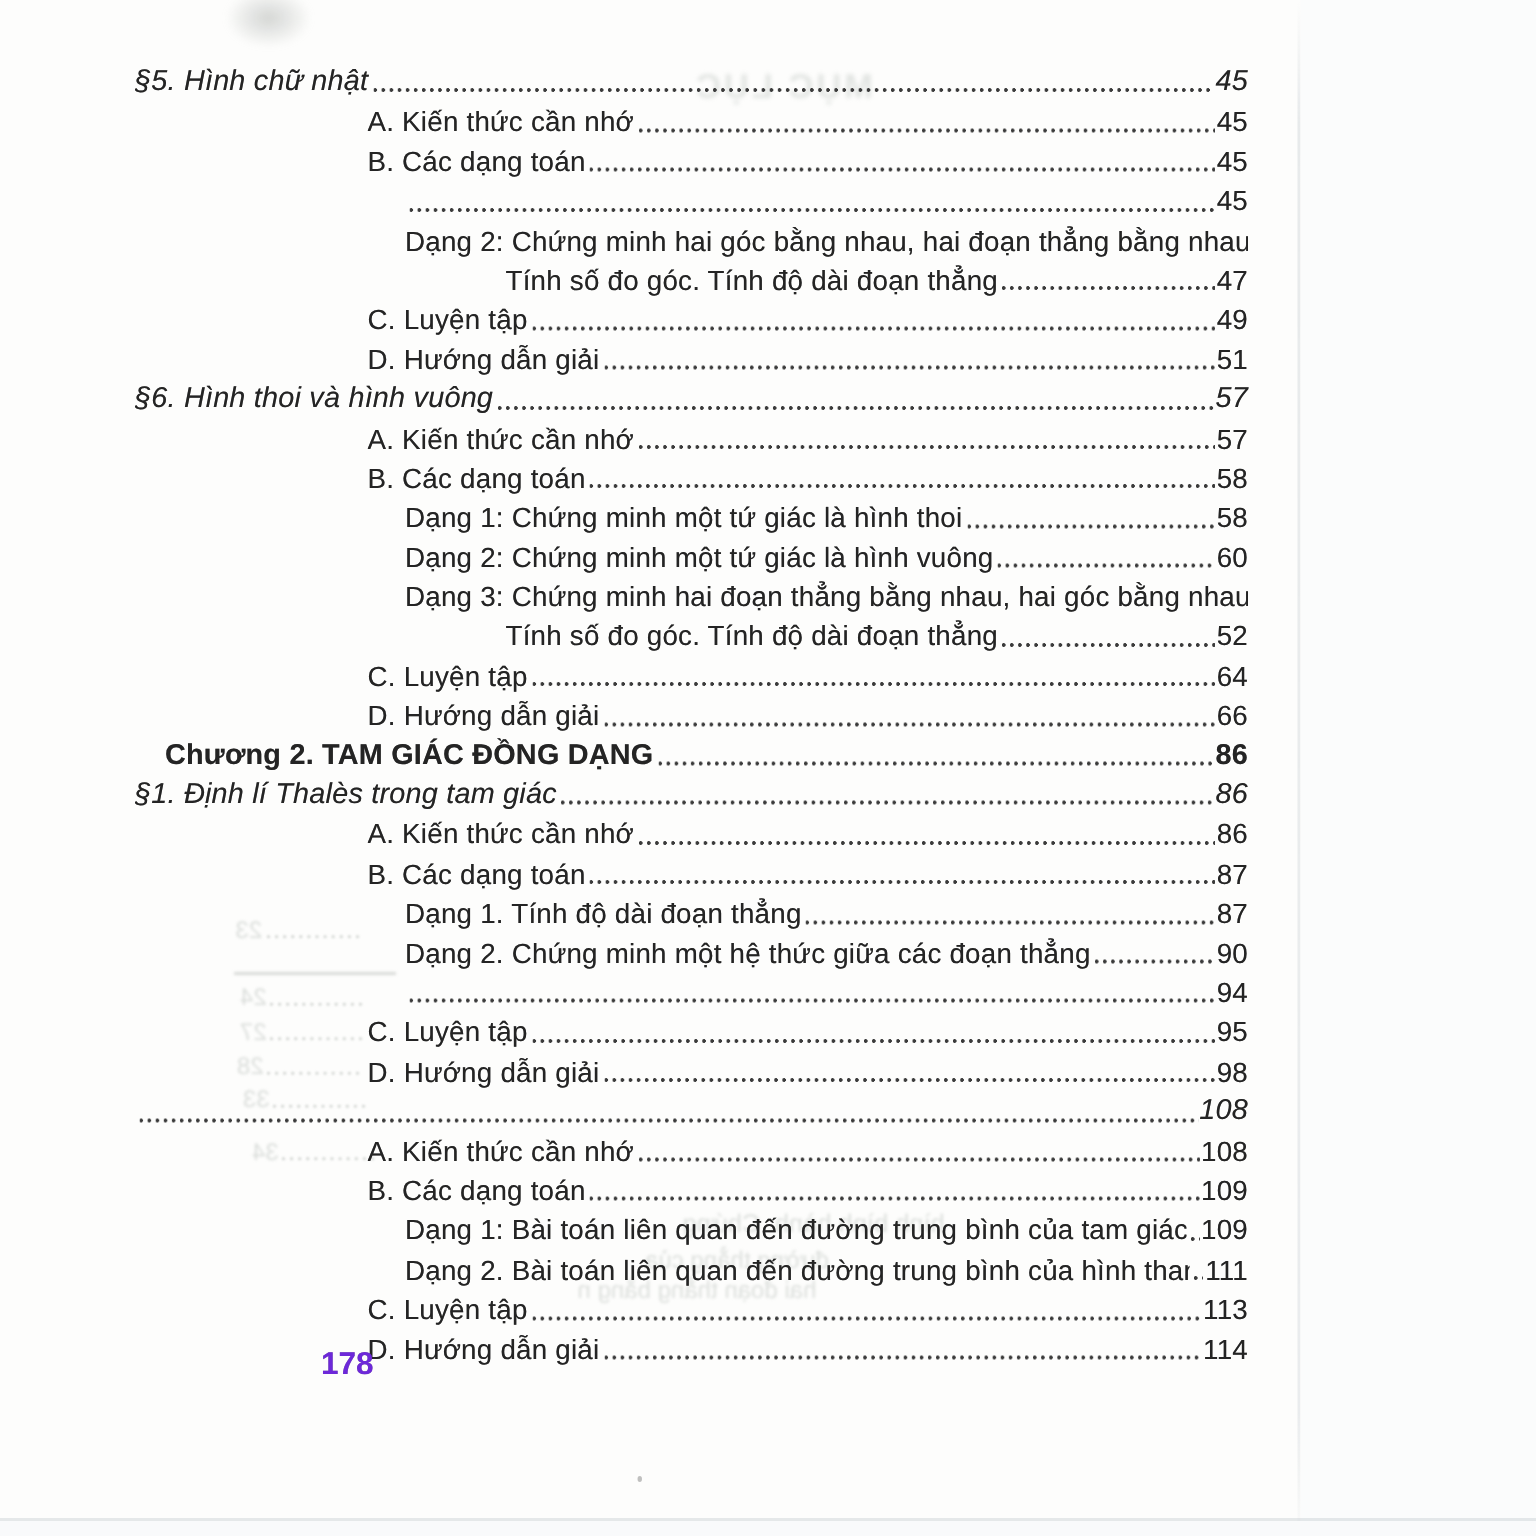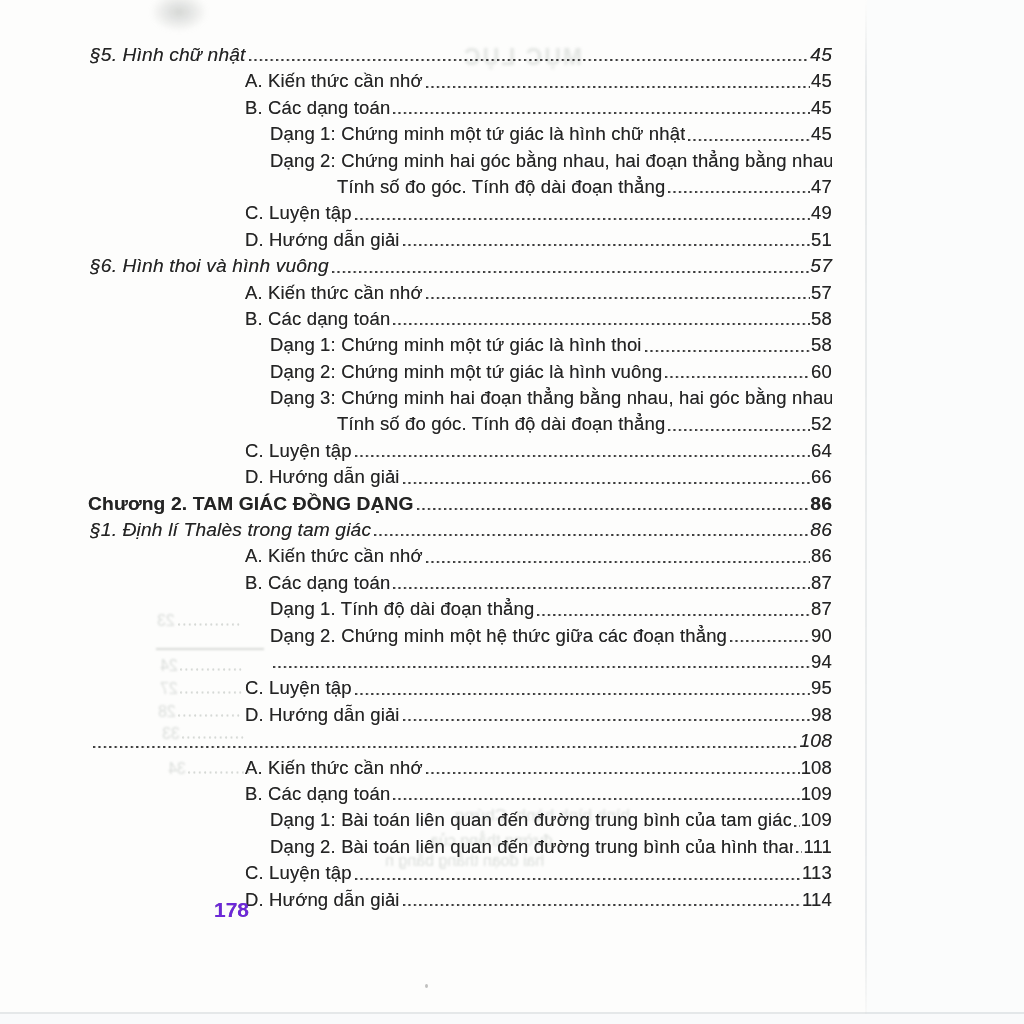--- a/index.html
+++ b/index.html
@@ -51,21 +51,21 @@
   }
   .row .txt { flex:0 1 auto; overflow:hidden; }
   .row .dots {
     flex:1 1 0; min-width:6px; height:4px;
     align-self:flex-end; margin:0 1px 6px 3px;
     background-image:radial-gradient(circle at 1.1px 2px, #3b3b3b 1.05px, rgba(0,0,0,0) 1.45px);
     background-size:5.4px 4px; background-repeat:repeat-x;
   }
   .row .pg { flex:0 0 auto; }
   .lv-section { padding-left:90px; font-style:italic; font-size:19.2px; }
-  .lv-chapter { padding-left:88px; font-weight:bold; font-size:19.2px; }
+  .lv-chapter { padding-left:110px; font-weight:bold; font-size:19.2px; }
   .lv-sub     { padding-left:245px;justify-content:flex-end; }
   .lv-dang    { padding-left:270px; }
   .lv-cont    { padding-left:337px;justify-content:space-between; }
 
   .folio {
     position:absolute; left:214px; top:898px;
     font-size:21px; font-weight:bold; color:#6d28d9;
     text-shadow:0 0 .4px rgba(45,45,45,.5);
   }
   .speck {
@@ -141,21 +141,20 @@
       <span class="txt">A. Kiến thức cần nhớ</span>
       <span class="dots"></span>
       <span class="pg">45</span>
     </div>
     <div class="row lv-sub">
       <span class="txt">B. Các dạng toán</span>
       <span class="dots"></span>
       <span class="pg">45</span>
     </div>
     <div class="row lv-dang">
-      <span class="txt">Dạng 1: Chứng minh một tứ giác là hình chữ nhật</span>
       <span class="dots"></span>
       <span class="pg">45</span>
     </div>
     <div class="row lv-dang">
       <span class="txt">Dạng 2: Chứng minh hai góc bằng nhau, hai đoạn thẳng bằng nhau.</span>
     </div>
     <div class="row lv-cont">
       <span class="txt">Tính số đo góc. Tính độ dài đoạn thẳng</span>
       <span class="dots"></span>
       <span class="pg">47</span>

